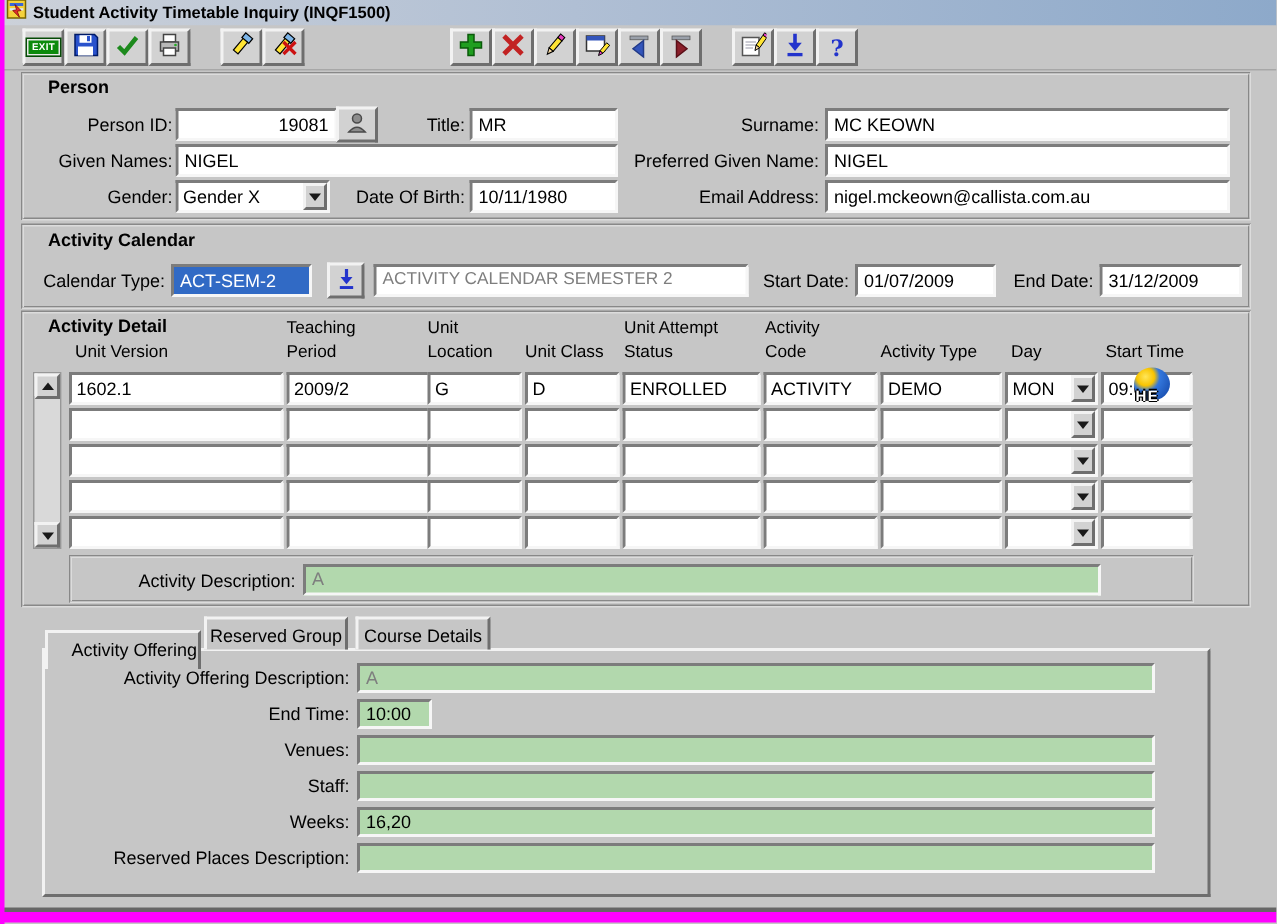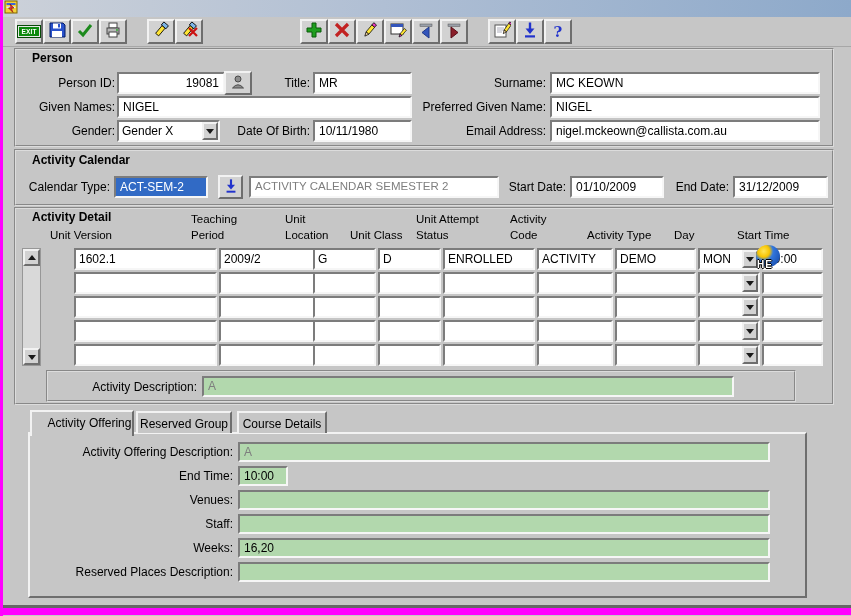--- a/index.html
+++ b/index.html
@@ -40,21 +40,21 @@
   .ddbtn { position:absolute; right:0; top:0; width:16px; height:18px; background:#d2d2d2;
     border:2px solid; border-color:#f2f2f2 #6e6e6e #6e6e6e #f2f2f2;
     display:flex; align-items:center; justify-content:center; }
   .tri-d { width:0; height:0; border:4px solid transparent; border-top:5px solid #1a1a1a; margin-top:5px; }
   .tri-u { width:0; height:0; border:4px solid transparent; border-bottom:5px solid #1a1a1a; margin-bottom:4px; }
 
   
   .hdr { position:absolute; font-size:11.5px; white-space:nowrap; }
   .cell { position:absolute; height:22px; background:#fff; border:2px solid;
     border-color:#7c7c7c #f6f6f6 #f6f6f6 #7c7c7c; font-size:12px; padding:2px 3px 0;
-    white-space:nowrap; overflow:hidden;margin-left:28px; }
+    white-space:nowrap; overflow:hidden; }
   .c1{left:46px;width:143px} .c2{left:191px;width:106px} .c3{left:285px;width:63px}
   .c4{left:350px;width:63px} .c5{left:415px;width:92px} .c6{left:509px;width:76px}
   .c7{left:587px;width:81px} .c8{left:670px;width:62px} .c9{left:734px;width:61px}
   .r0{top:248px} .r1{top:272px} .r2{top:296px} .r3{top:320px} .r4{top:344px}
   .daycell { padding:4px; }
   .dayv { position:absolute; left:3px; top:2px; font-size:12px; }
 
   .vscroll { position:absolute; left:22px; top:248px; width:19px; height:118px; background:#d9d9d9; border:1px solid #979797; }
   .sbbtn { position:absolute; left:0; width:17px; height:17px; background:#d2d2d2; border:2px solid;
     border-color:#f2f2f2 #6e6e6e #6e6e6e #f2f2f2; display:flex; align-items:center; justify-content:center; }
@@ -62,21 +62,21 @@
   .he { position:absolute; left:754px; top:245px; width:30px; height:32px; cursor:pointer; }
   .he-globe { position:absolute; left:2px; top:0; width:24px; height:22px; border-radius:50%;
     background:radial-gradient(circle at 32% 28%, #ffe65a 0%, #f8c400 26%, #3377dd 42%, #0f3f9e 100%); }
   .he-badge { position:absolute; left:3px; top:14px; font-size:10px; font-weight:bold; color:#fff;
     text-shadow:-1px 0 #000,1px 0 #000,0 -1px #000,0 1px #000; letter-spacing:1px; }
 
   
   .tab { position:absolute; top:411px; height:22px; background:#c6c6c6; border:2px solid;
     border-color:#f2f2f2 #6e6e6e #c6c6c6 #f2f2f2; border-bottom:none; font-size:12px;
     text-align:center; padding-top:4px; cursor:pointer; z-index:2; }
-  .tab.active { top:410px; height:26px; z-index:6;padding-left:15px; }
+  .tab.active { top:420px; height:26px; z-index:6;padding-left:15px; }
   .tabpanel { position:absolute; left:28px; top:432px; width:779px; height:166px; border:2px solid;
     border-color:#f2f2f2 #6e6e6e #6e6e6e #f2f2f2; z-index:1; }
   .tfield { position:absolute; height:20px; background:#b2d8ad; border:2px solid;
     border-color:#7c7c7c #f6f6f6 #f6f6f6 #7c7c7c; font-size:12px; padding:1px 4px 0;
     white-space:nowrap; overflow:hidden; }
 
   
   .edge-left { position:absolute; left:0; top:0; width:3px; height:616px; background:#ff00ff; z-index:20; }
   .bottom-dark { position:absolute; left:0; top:605px; width:851px; height:3px; background:#666; z-index:19; }
   .edge-bottom { position:absolute; left:0; top:608px; width:851px; height:7px; background:#ff00ff; z-index:20; }
@@ -88,20 +88,21 @@
 
   <div class="titlebar">
     <span>
       <svg width="14" height="14" viewBox="0 0 14 14">
           <rect x="1" y="1" width="12" height="12" fill="#f5d13b" stroke="#7a6400"></rect>
           <rect x="2.5" y="3" width="9" height="2" fill="#3a66d8"></rect>
           <rect x="2.5" y="6.5" width="9" height="1.5" fill="#d8ecff"></rect>
           <path d="M6 4 l4 4 -2.5 0.5 1.5 4 -4.5-4.5 2.5-0.5 z" fill="#e03030" stroke="#7a0000" stroke-width="0.5"></path>
         </svg>
     </span>
+    <span class="title-text">Student Activity Timetable Inquiry (INQF1500)</span>
   </div>
 
   <div class="toolbar">
     <button class="tb" style="left:15px">
         <span class="exit-badge">EXIT</span>
       </button>
     <button class="tb" style="left:43px">
         <span><svg width="18" height="18" viewBox="0 0 18 18">
             <path d="M2 2 h13 l2 2 v12 h-15 z" fill="#2a52cc" stroke="#001a66"></path>
             <rect x="5" y="2.5" width="8" height="5" fill="#fff"></rect>
@@ -246,21 +247,21 @@
   <div class="field sel" style="left:114px;top:176px;width:94px">ACT-SEM-2</div>
   <button class="btn" style="left:218px;top:175px;width:25px;height:24px">
       <span><svg width="16" height="16" viewBox="0 0 18 18">
           <path d="M9 1.5 v7" stroke="#2233cc" stroke-width="2.4"></path>
           <path d="M4.5 7.5 L9 13 13.5 7.5 z" fill="#2233cc"></path>
           <rect x="4" y="14.3" width="10" height="2.2" fill="#2233cc"></rect>
         </svg></span>
     </button>
   <div class="field dim" style="left:249px;top:176px;width:250px;font-size:11.5px">ACTIVITY CALENDAR SEMESTER 2</div>
   <div class="label" style="left:470px;top:180px;width:96px">Start Date:</div>
-  <div class="field" style="left:570px;top:176px;width:94px">01/10/2009</div>
+  <div class="field" style="left:570px;top:176px;width:94px">01/07/2009</div>
   <div class="label" style="left:660px;top:180px;width:69px">End Date:</div>
   <div class="field" style="left:733px;top:176px;width:95px">31/12/2009</div>
 
   <div class="frame" style="left:14px;top:207px;width:820px;height:198px"></div>
   <div class="section-title" style="left:32px;top:210px">Activity Detail</div>
 
   <div class="hdr" style="left:50px;top:229px">Unit Version</div>
   <div class="hdr" style="left:191px;top:213px">Teaching</div>
   <div class="hdr" style="left:191px;top:229px">Period</div>
   <div class="hdr" style="left:285px;top:213px">Unit</div>

